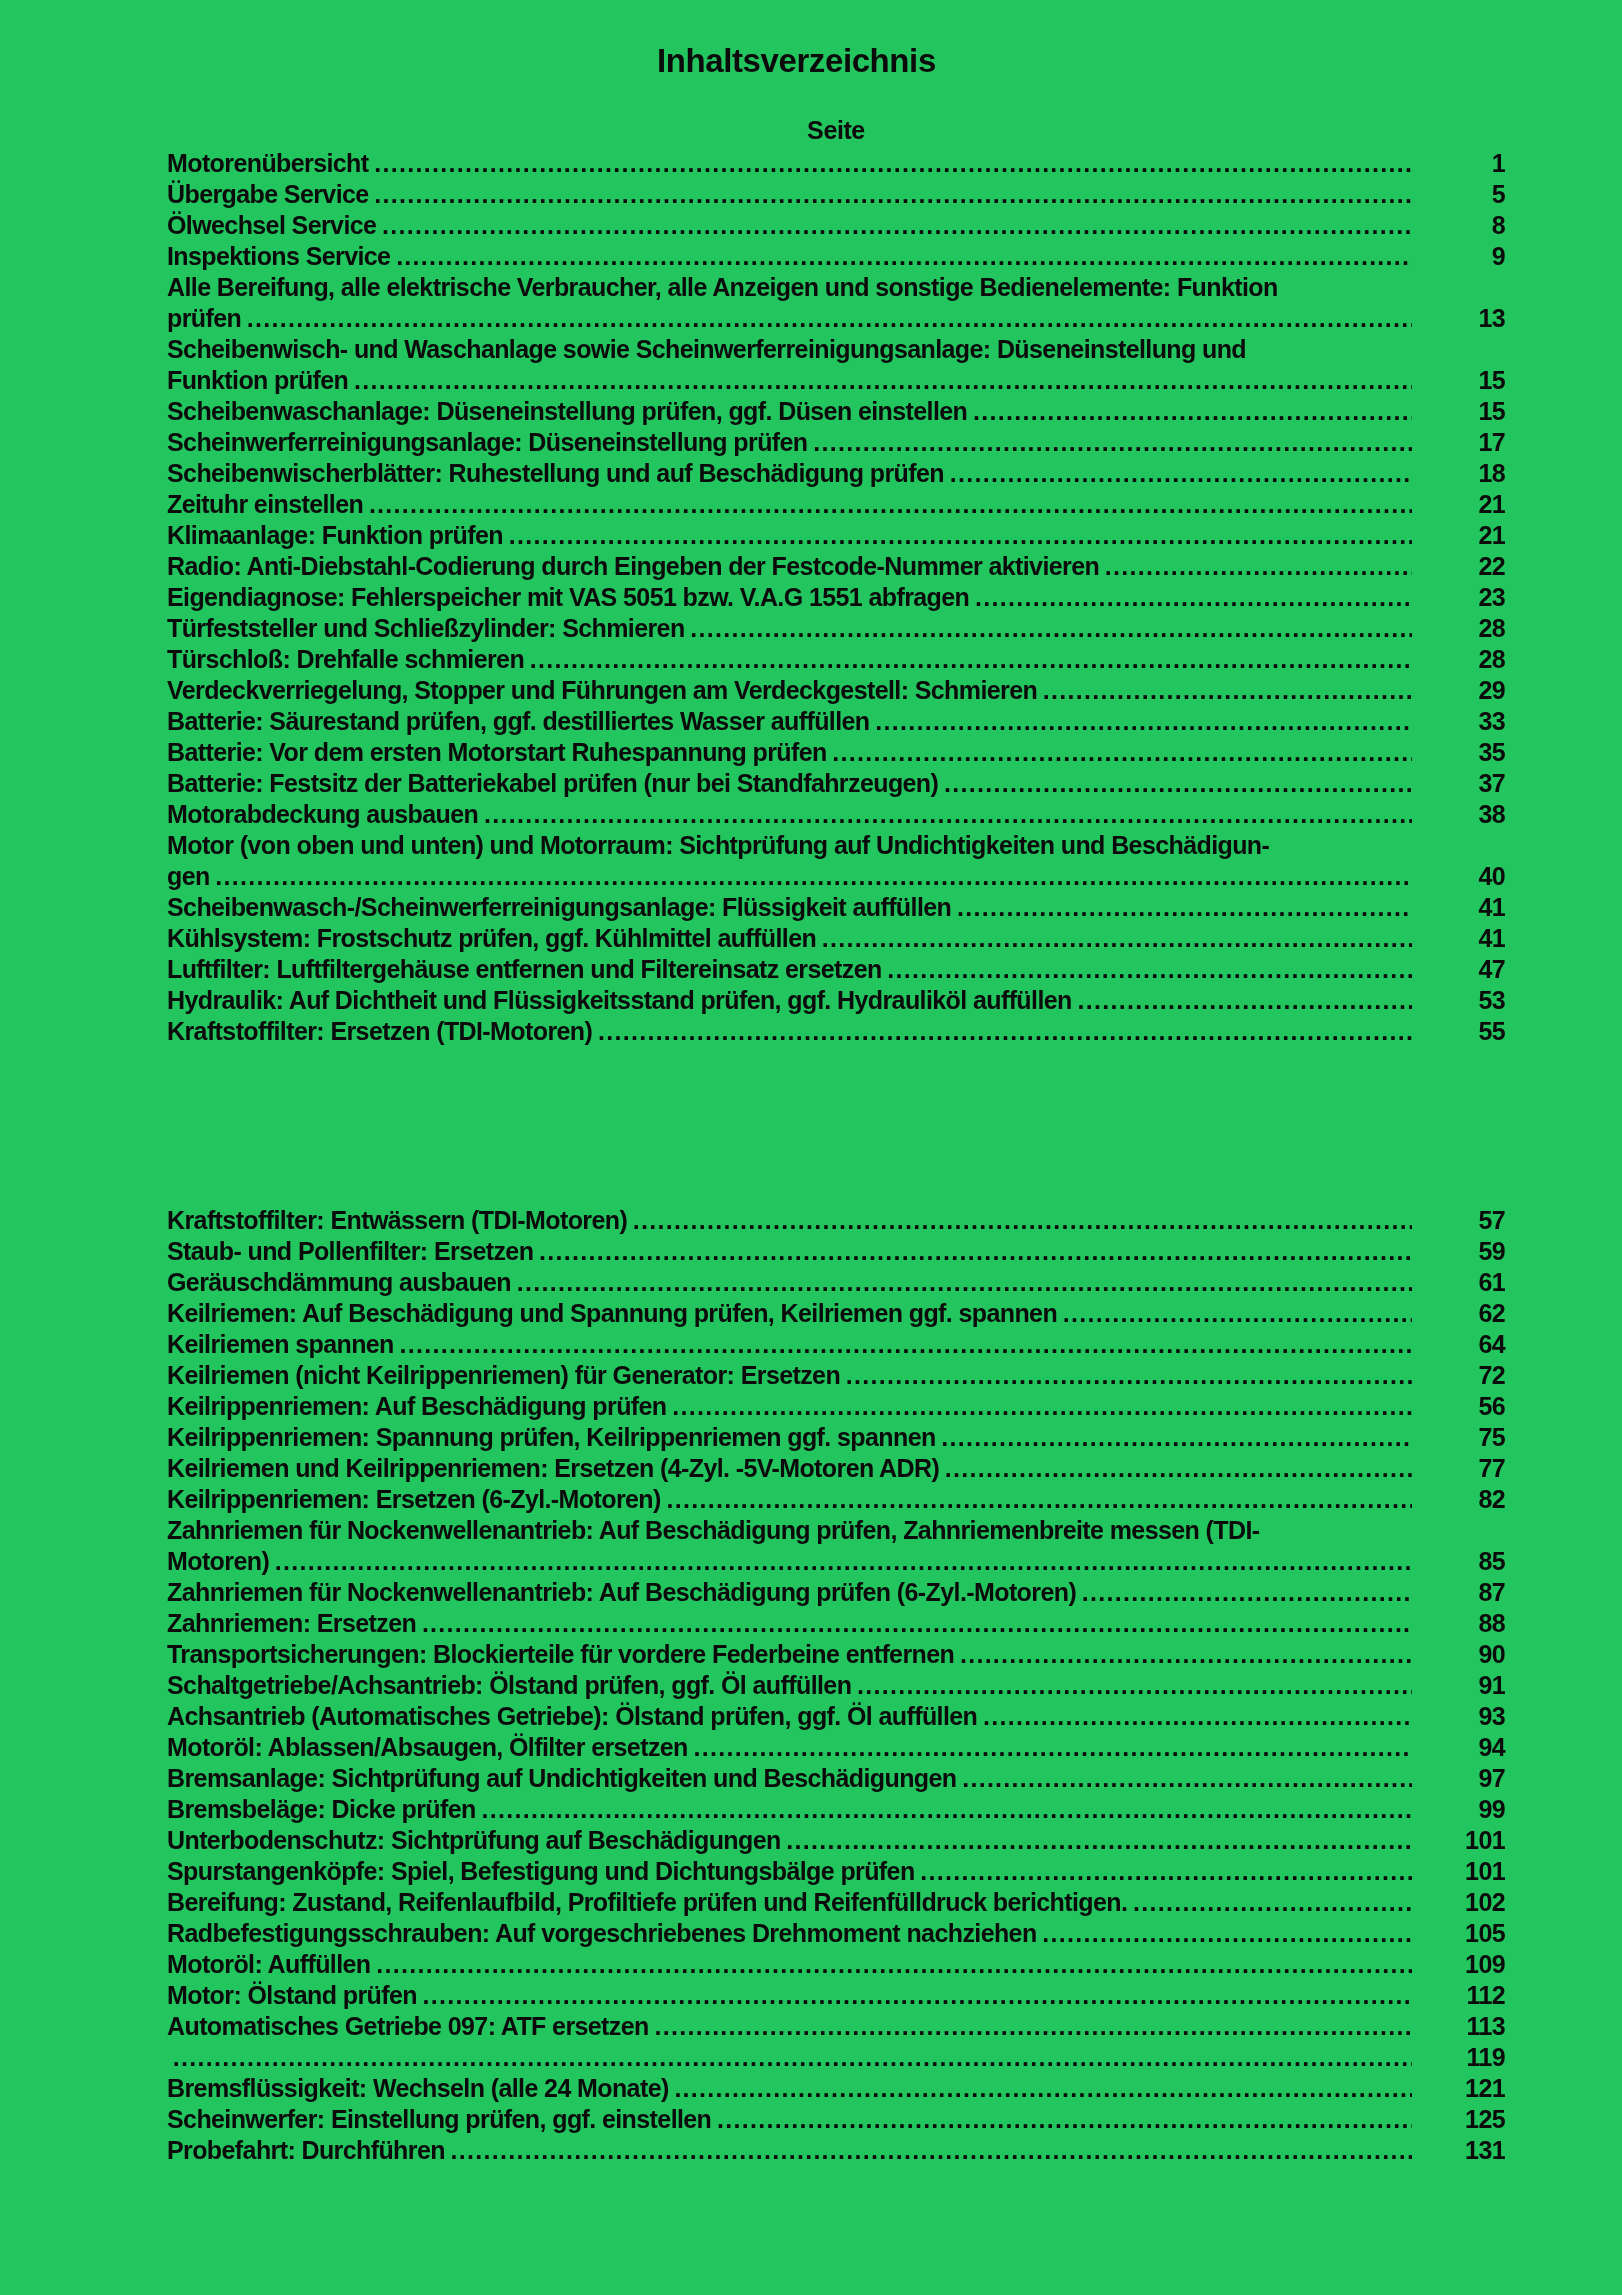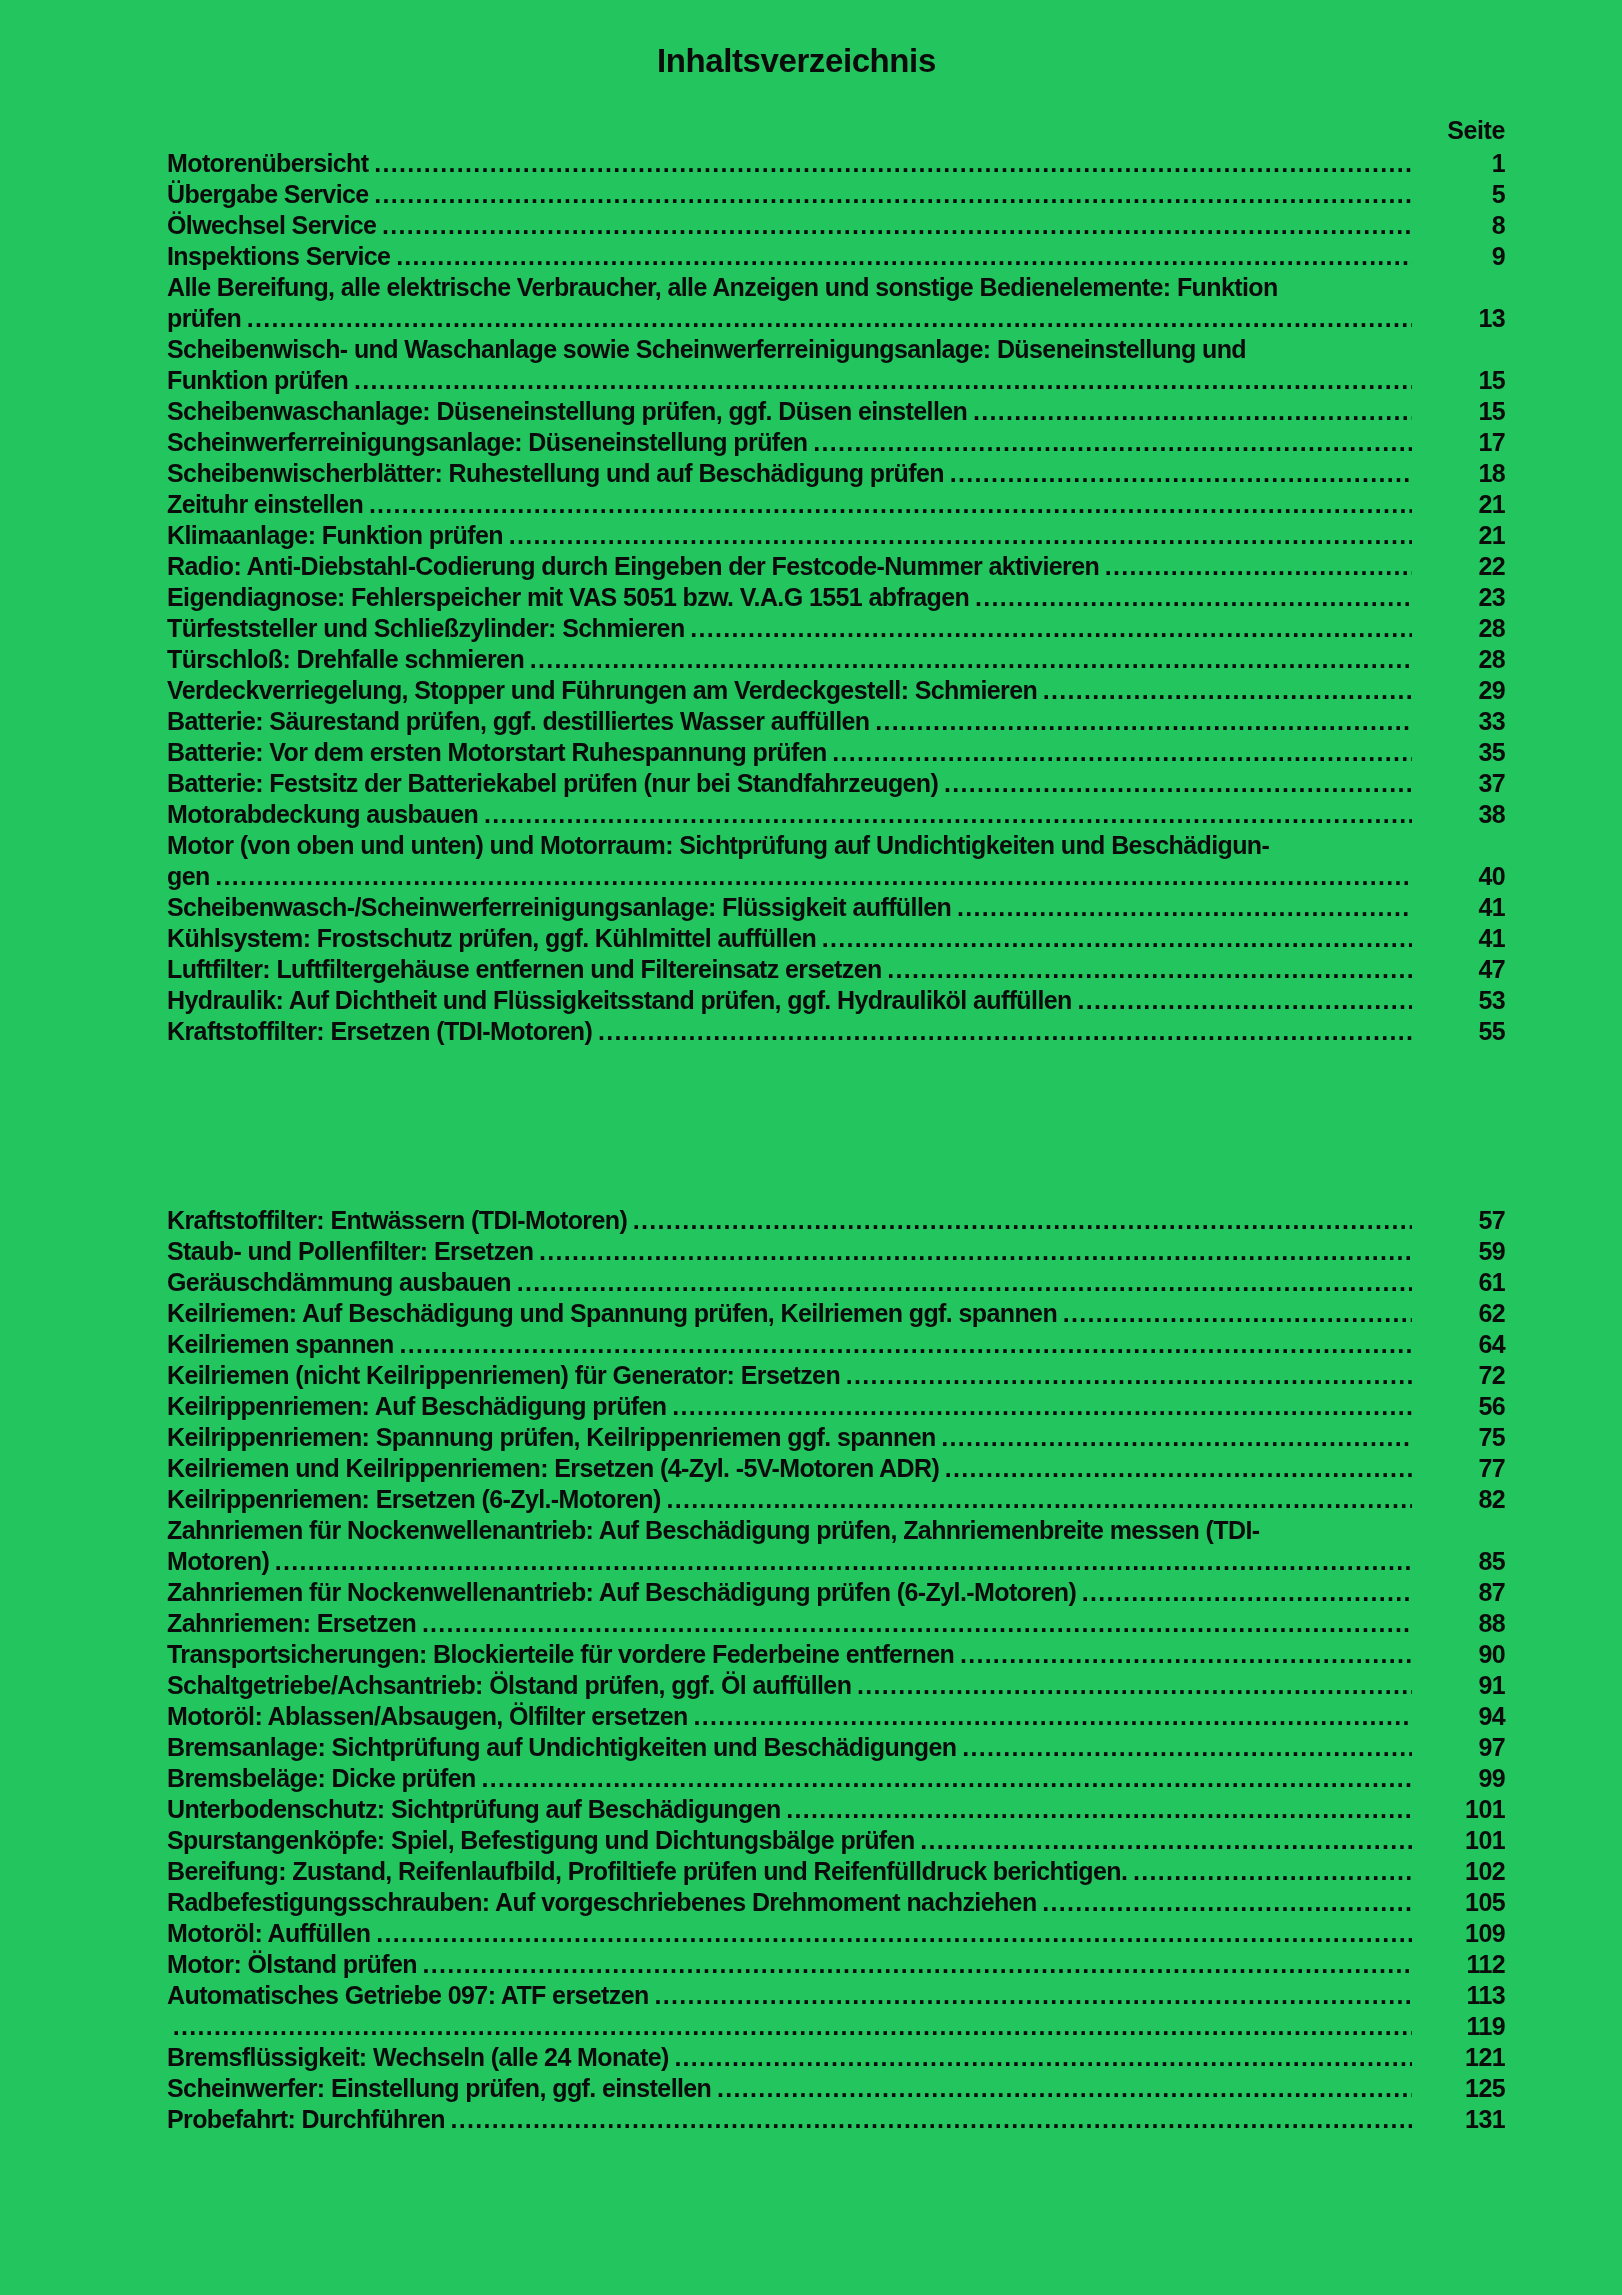--- a/index.html
+++ b/index.html
@@ -20,21 +20,21 @@
     width: 100%;
     text-align: center;
     font-size: 33px;
     letter-spacing: -0.4px;
   }
   .seite {
     position: absolute;
     top: 116px;
     left: 167px;
     width: 1338px;
-    text-align: right;
+    text-align: center;
     font-size: 25px;
     letter-spacing: -0.4px;
   }
   .toc {
     position: absolute;
     left: 167px;
     width: 1338px;
     font-size: 25px;
     letter-spacing: -0.6px;
   }
@@ -284,20 +284,25 @@
         <span class="t">Transportsicherungen: Blockierteile für vordere Federbeine entfernen</span>
         <span class="leader"></span>
         <span class="pg">90</span>
       </div>
       <div class="row">
         <span class="t">Schaltgetriebe/Achsantrieb: Ölstand prüfen, ggf. Öl auffüllen</span>
         <span class="leader"></span>
         <span class="pg">91</span>
       </div>
       <div class="row">
+        <span class="t">Achsantrieb (Automatisches Getriebe): Ölstand prüfen, ggf. Öl auffüllen</span>
+        <span class="leader"></span>
+        <span class="pg">93</span>
+      </div>
+      <div class="row">
         <span class="t">Motoröl: Ablassen/Absaugen, Ölfilter ersetzen</span>
         <span class="leader"></span>
         <span class="pg">94</span>
       </div>
       <div class="row">
         <span class="t">Bremsanlage: Sichtprüfung auf Undichtigkeiten und Beschädigungen</span>
         <span class="leader"></span>
         <span class="pg">97</span>
       </div>
       <div class="row">

